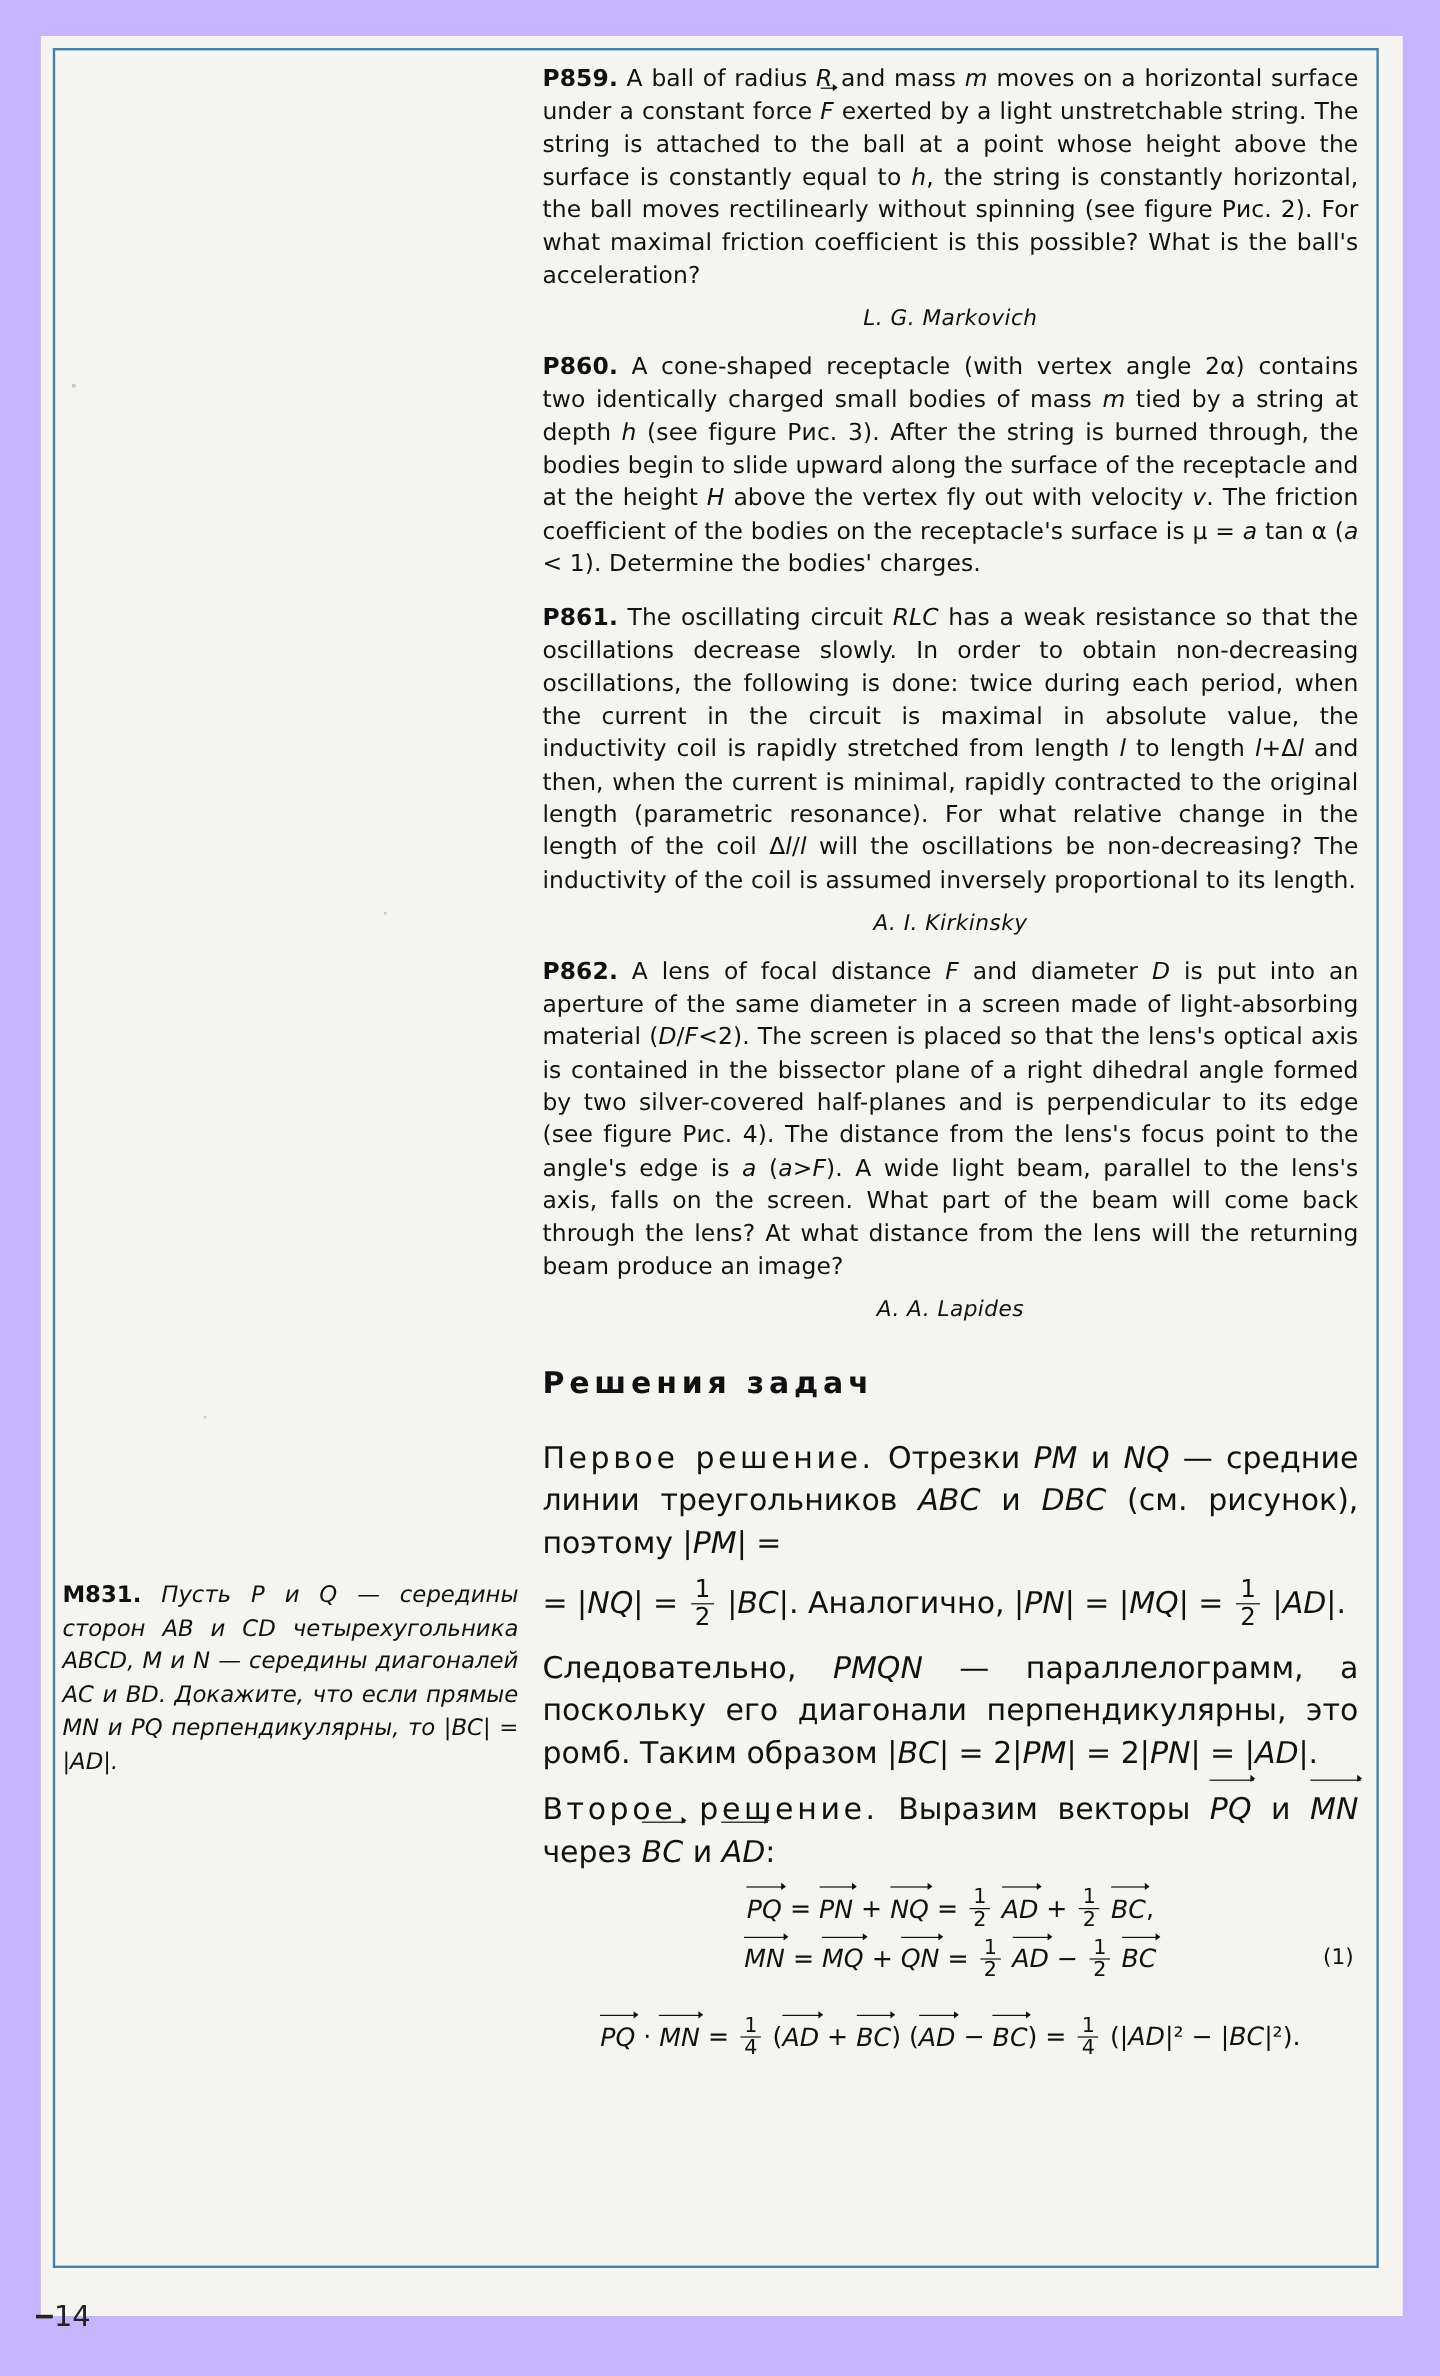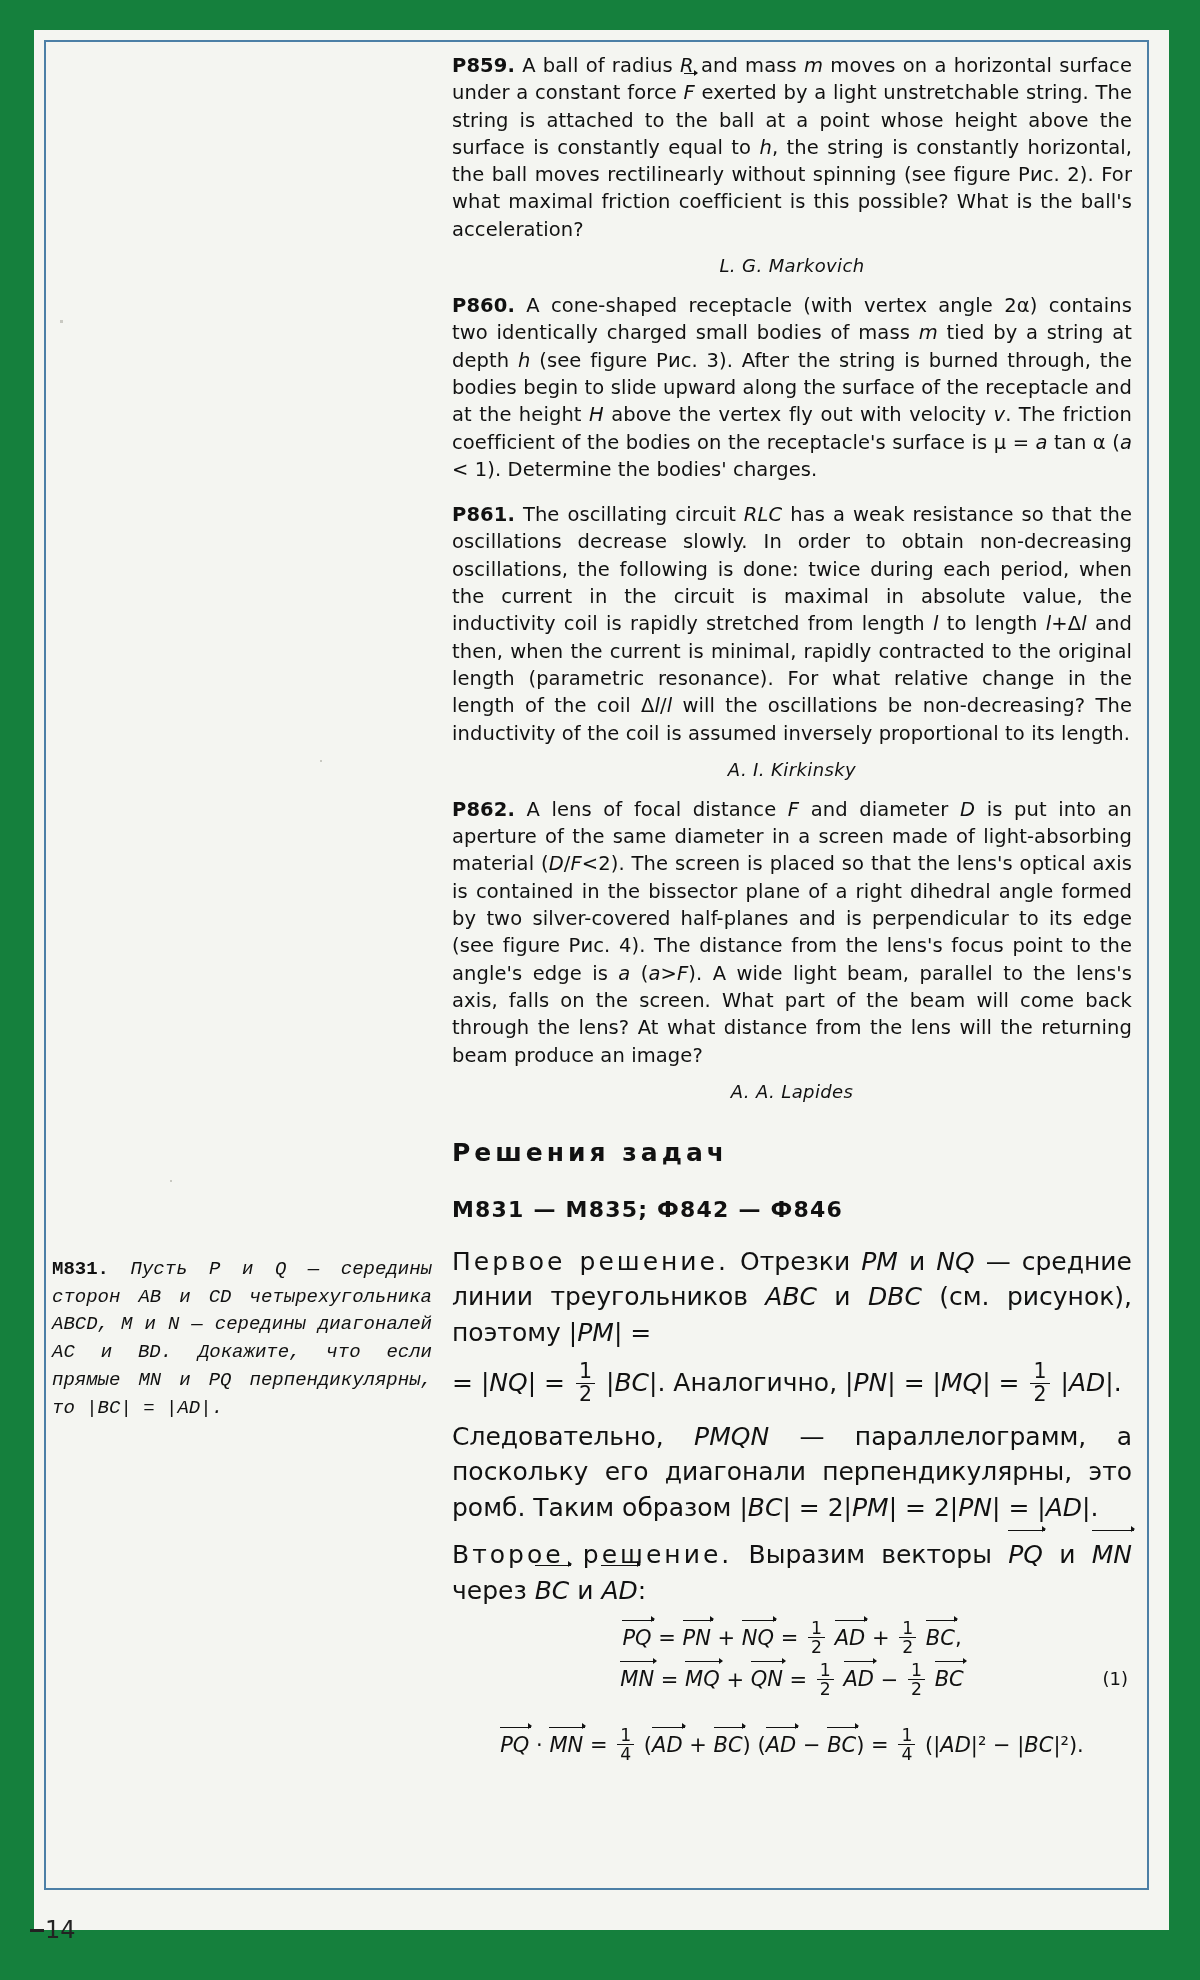--- a/index.html
+++ b/index.html
@@ -12,21 +12,21 @@
     height: 1980px;
     position: relative;
     font-family: "DejaVu Sans", sans-serif;
     overflow: hidden;
   }
   .page {
     position: absolute;
     left: 0; top: 0;
     width: 1200px;
     height: 1980px;
-    background: #15803d;
+    background: #c4b5fd;
   }
   .page-inner {
     position: absolute;
     left: 34px;
     top: 30px;
     width: 1135px;
     height: 1900px;
     background: #f4f5f1;
   }
   .border-box {
@@ -43,24 +43,23 @@
     position: absolute;
     left: 452px;
     top: 52px;
     width: 680px;
     color: #111;
   }
   
   .col-margin {
     position: absolute;
     left: 52px;
-    top: 1256px;
+    top: 1316px;
     width: 380px;
     color: #111;
-    font-family: Liberation Mono, monospace;
   }
   .prob {
     margin-bottom: 18px;
     font-size: 19.5px;
     line-height: 1.40;
     text-align: justify;
     font-family: "DejaVu Sans", sans-serif;
     letter-spacing: 0.1px;
   }
   .prob b { font-weight: bold; }
@@ -198,21 +197,20 @@
     <div class="author">A. I. Kirkinsky</div>
 
     <div class="prob">
       <b>P862.</b>
       <span>A lens of focal distance <i>F</i> and diameter <i>D</i> is put into an aperture of the same diameter in a screen made of light-absorbing material (<i>D</i>/<i>F</i>&lt;2). The screen is placed so that the lens's optical axis is contained in the bissector plane of a right dihedral angle formed by two silver-covered half-planes and is perpendicular to its edge (see figure Рис. 4). The distance from the lens's focus point to the angle's edge is <i>a</i> (<i>a</i>&gt;<i>F</i>). A wide light beam, parallel to the lens's axis, falls on the screen. What part of the beam will come back through the lens? At what distance from the lens will the returning beam produce an image?</span>
     </div>
     <div class="author">A. A. Lapides</div>
 
     <h2 class="section-title">Решения задач</h2>
 
-    <h3 class="sub-title">М831 — М835; Ф842 — Ф846</h3>
 
     <div class="sol">
       <span class="spaced">Первое решение.</span>
       <span>Отрезки <i>PM</i> и <i>NQ</i> — средние линии треугольников <i>ABC</i> и <i>DBC</i> (см. рисунок), поэтому |<i>PM</i>| =</span>
     </div>
     <div class="sol" style="text-align:left;">= |<i>NQ</i>| = <span class="frac"><span class="num">1</span><span class="den">2</span></span> |<i>BC</i>|. Аналогично, |<i>PN</i>| = |<i>MQ</i>| = <span class="frac"><span class="num">1</span><span class="den">2</span></span> |<i>AD</i>|.</div>
 
     <div class="sol">Следовательно, <i>PMQN</i> — параллелограмм, а поскольку его диагонали перпендикулярны, это ромб. Таким образом |<i>BC</i>| = 2|<i>PM</i>| = 2|<i>PN</i>| = |<i>AD</i>|.</div>
 
     <div class="sol">

